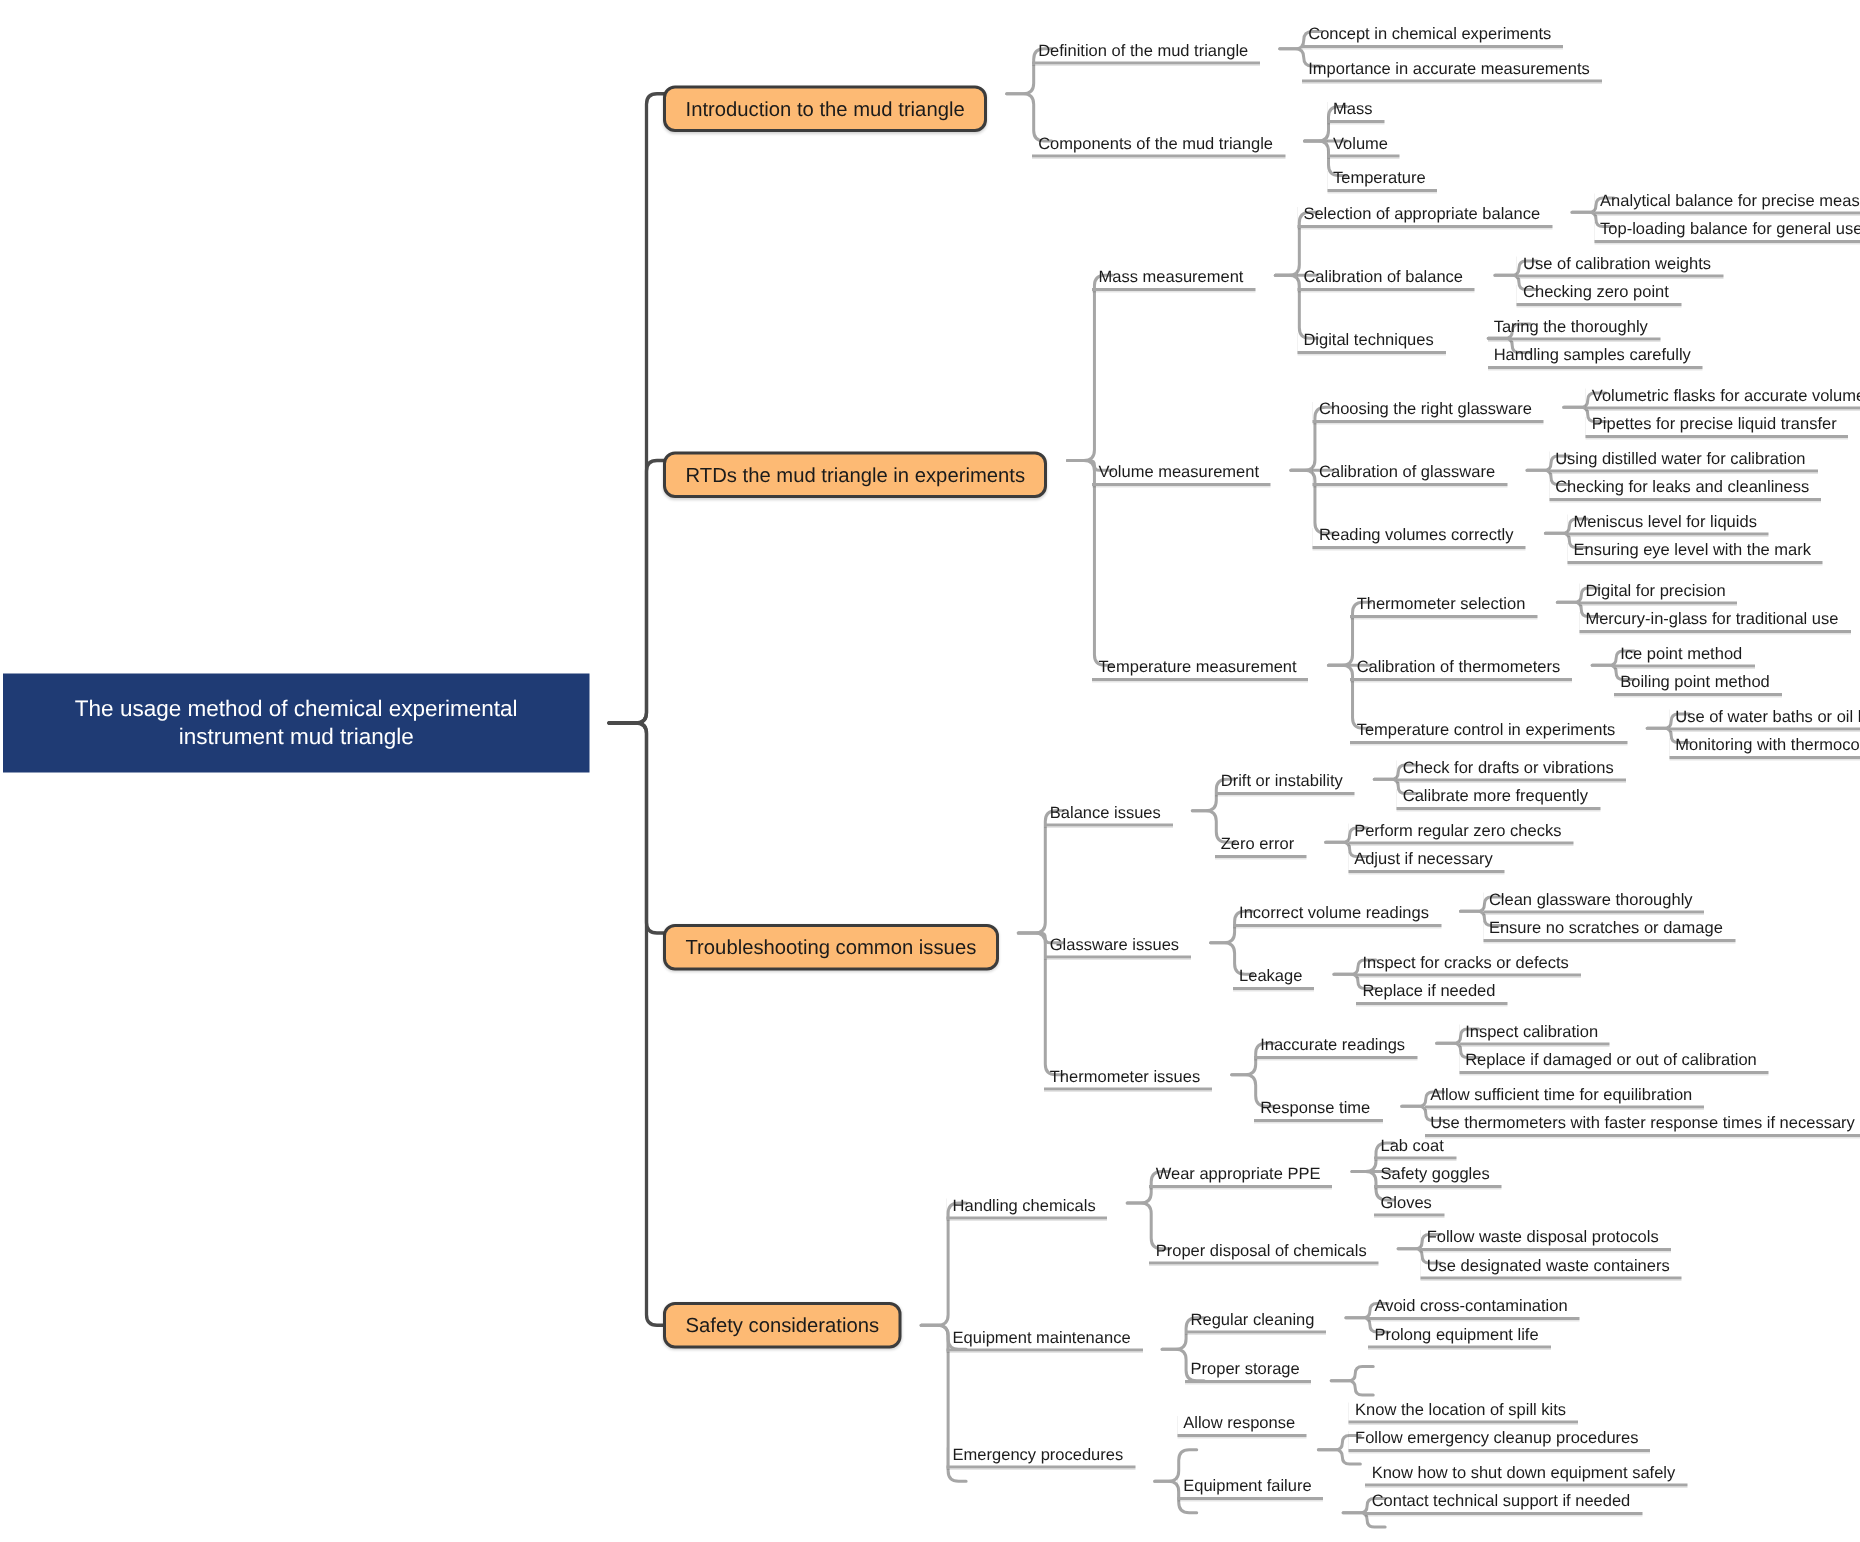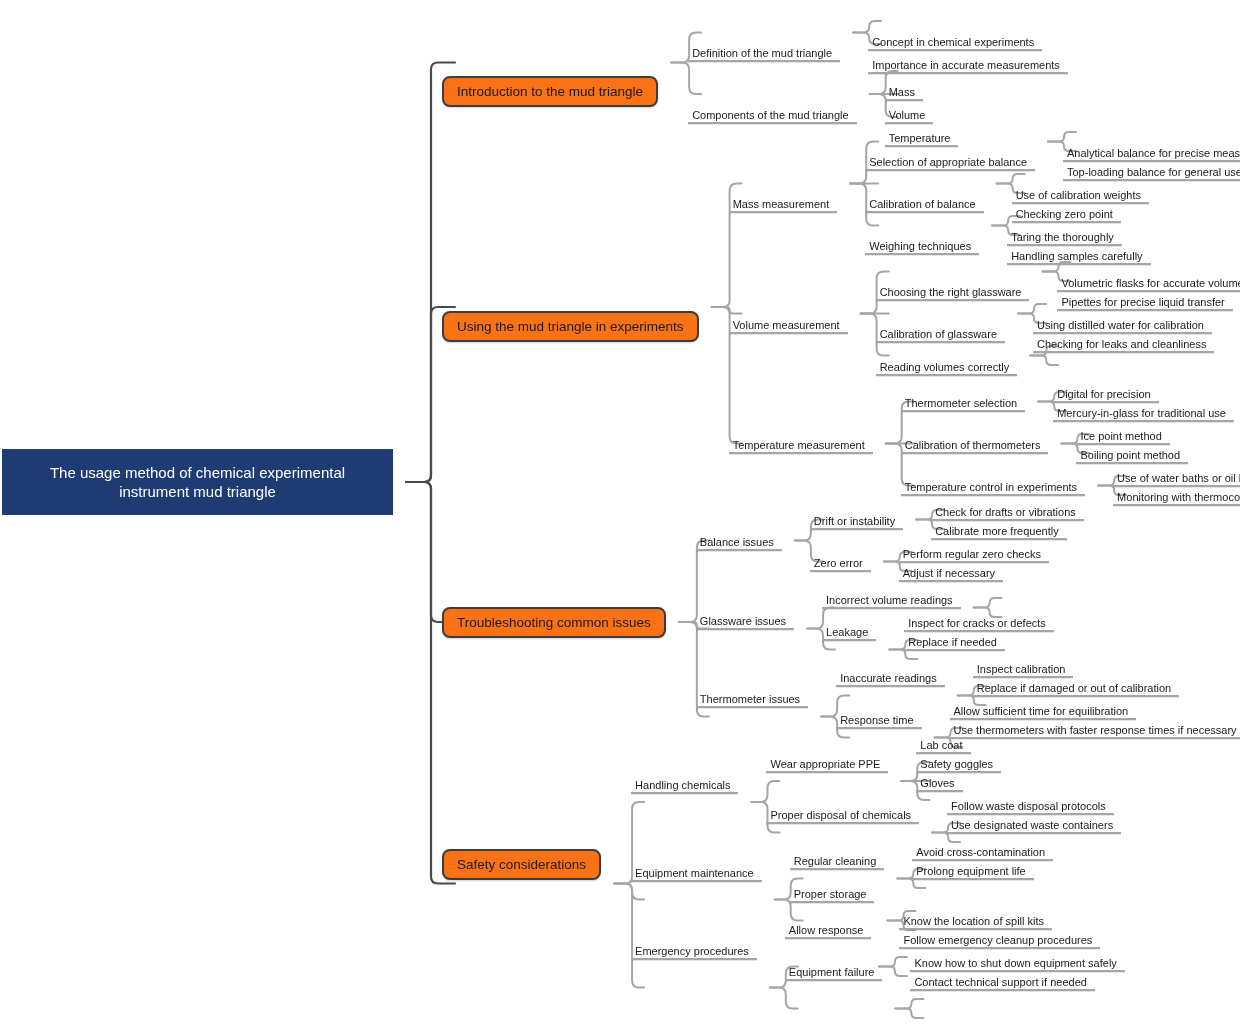--- a/index.html
+++ b/index.html
@@ -24,21 +24,21 @@
   .c3 { margin-left:28px; gap:4px; }
 
   .node { white-space:nowrap; }
   .lvl0 {
     position:relative; top:-32px;
     width:391px; padding:14px 16px;
     background:var(--root_bg,#1f3b74); color:var(--root_text,#ffffff);
     font-size:15px; line-height:19px; text-align:center; white-space:normal;
   }
   .lvl1 {
-    background:#f97316; border:2px solid var(--branch_border,#3c3c3c); border-radius:8px;
+    background:#fdba74; border:2px solid var(--branch_border,#3c3c3c); border-radius:8px;
     padding:5px 13px; font-size:13.5px; line-height:17px;
     box-shadow:0 1px 2px rgba(0,0,0,.18);
   }
   .lvl2, .lvl3, .lvl4 {
     font-size:11px; line-height:12px;
     padding:0 8px 1px 4px;
     border-bottom:2px solid var(--line_color,#a6a6a6);
     box-shadow:0 1px 0 rgba(0,0,0,.10);
   }
 </style>
@@ -160,21 +160,21 @@
                     <div class="node lvl3">Volume</div>
                   </div>
                   <div class="wrap">
                     <div class="node lvl3">Temperature</div>
                   </div>
                 </div>
               </div>
             </div>
           </div>
           <div class="wrap">
-            <div class="node lvl1">Using the mud triangle in experiments</div>
+            <div class="node lvl1">RTDs the mud triangle in experiments</div>
             <div class="children c1">
               <div class="wrap">
                 <div class="node lvl2">Mass measurement</div>
                 <div class="children c2">
                   <div class="wrap">
                     <div class="node lvl3">Selection of appropriate balance</div>
                     <div class="children c3">
                       <div class="wrap">
                         <div class="node lvl4">Analytical balance for precise measurements</div>
                       </div>
@@ -188,21 +188,21 @@
                     <div class="children c3">
                       <div class="wrap">
                         <div class="node lvl4">Use of calibration weights</div>
                       </div>
                       <div class="wrap">
                         <div class="node lvl4">Checking zero point</div>
                       </div>
                     </div>
                   </div>
                   <div class="wrap">
-                    <div class="node lvl3">Weighing techniques</div>
+                    <div class="node lvl3">Digital techniques</div>
                     <div class="children c3">
                       <div class="wrap">
                         <div class="node lvl4">Taring the thoroughly</div>
                       </div>
                       <div class="wrap">
                         <div class="node lvl4">Handling samples carefully</div>
                       </div>
                     </div>
                   </div>
                 </div>
@@ -227,20 +227,28 @@
                       <div class="wrap">
                         <div class="node lvl4">Using distilled water for calibration</div>
                       </div>
                       <div class="wrap">
                         <div class="node lvl4">Checking for leaks and cleanliness</div>
                       </div>
                     </div>
                   </div>
                   <div class="wrap">
                     <div class="node lvl3">Reading volumes correctly</div>
+                    <div class="children c3">
+                      <div class="wrap">
+                        <div class="node lvl4">Meniscus level for liquids</div>
+                      </div>
+                      <div class="wrap">
+                        <div class="node lvl4">Ensuring eye level with the mark</div>
+                      </div>
+                    </div>
                   </div>
                 </div>
               </div>
               <div class="wrap">
                 <div class="node lvl2">Temperature measurement</div>
                 <div class="children c2">
                   <div class="wrap">
                     <div class="node lvl3">Thermometer selection</div>
                     <div class="children c3">
                       <div class="wrap">
@@ -305,20 +313,28 @@
                       </div>
                     </div>
                   </div>
                 </div>
               </div>
               <div class="wrap">
                 <div class="node lvl2">Glassware issues</div>
                 <div class="children c2">
                   <div class="wrap">
                     <div class="node lvl3">Incorrect volume readings</div>
+                    <div class="children c3">
+                      <div class="wrap">
+                        <div class="node lvl4">Clean glassware thoroughly</div>
+                      </div>
+                      <div class="wrap">
+                        <div class="node lvl4">Ensure no scratches or damage</div>
+                      </div>
+                    </div>
                   </div>
                   <div class="wrap">
                     <div class="node lvl3">Leakage</div>
                     <div class="children c3">
                       <div class="wrap">
                         <div class="node lvl4">Inspect for cracks or defects</div>
                       </div>
                       <div class="wrap">
                         <div class="node lvl4">Replace if needed</div>
                       </div>

